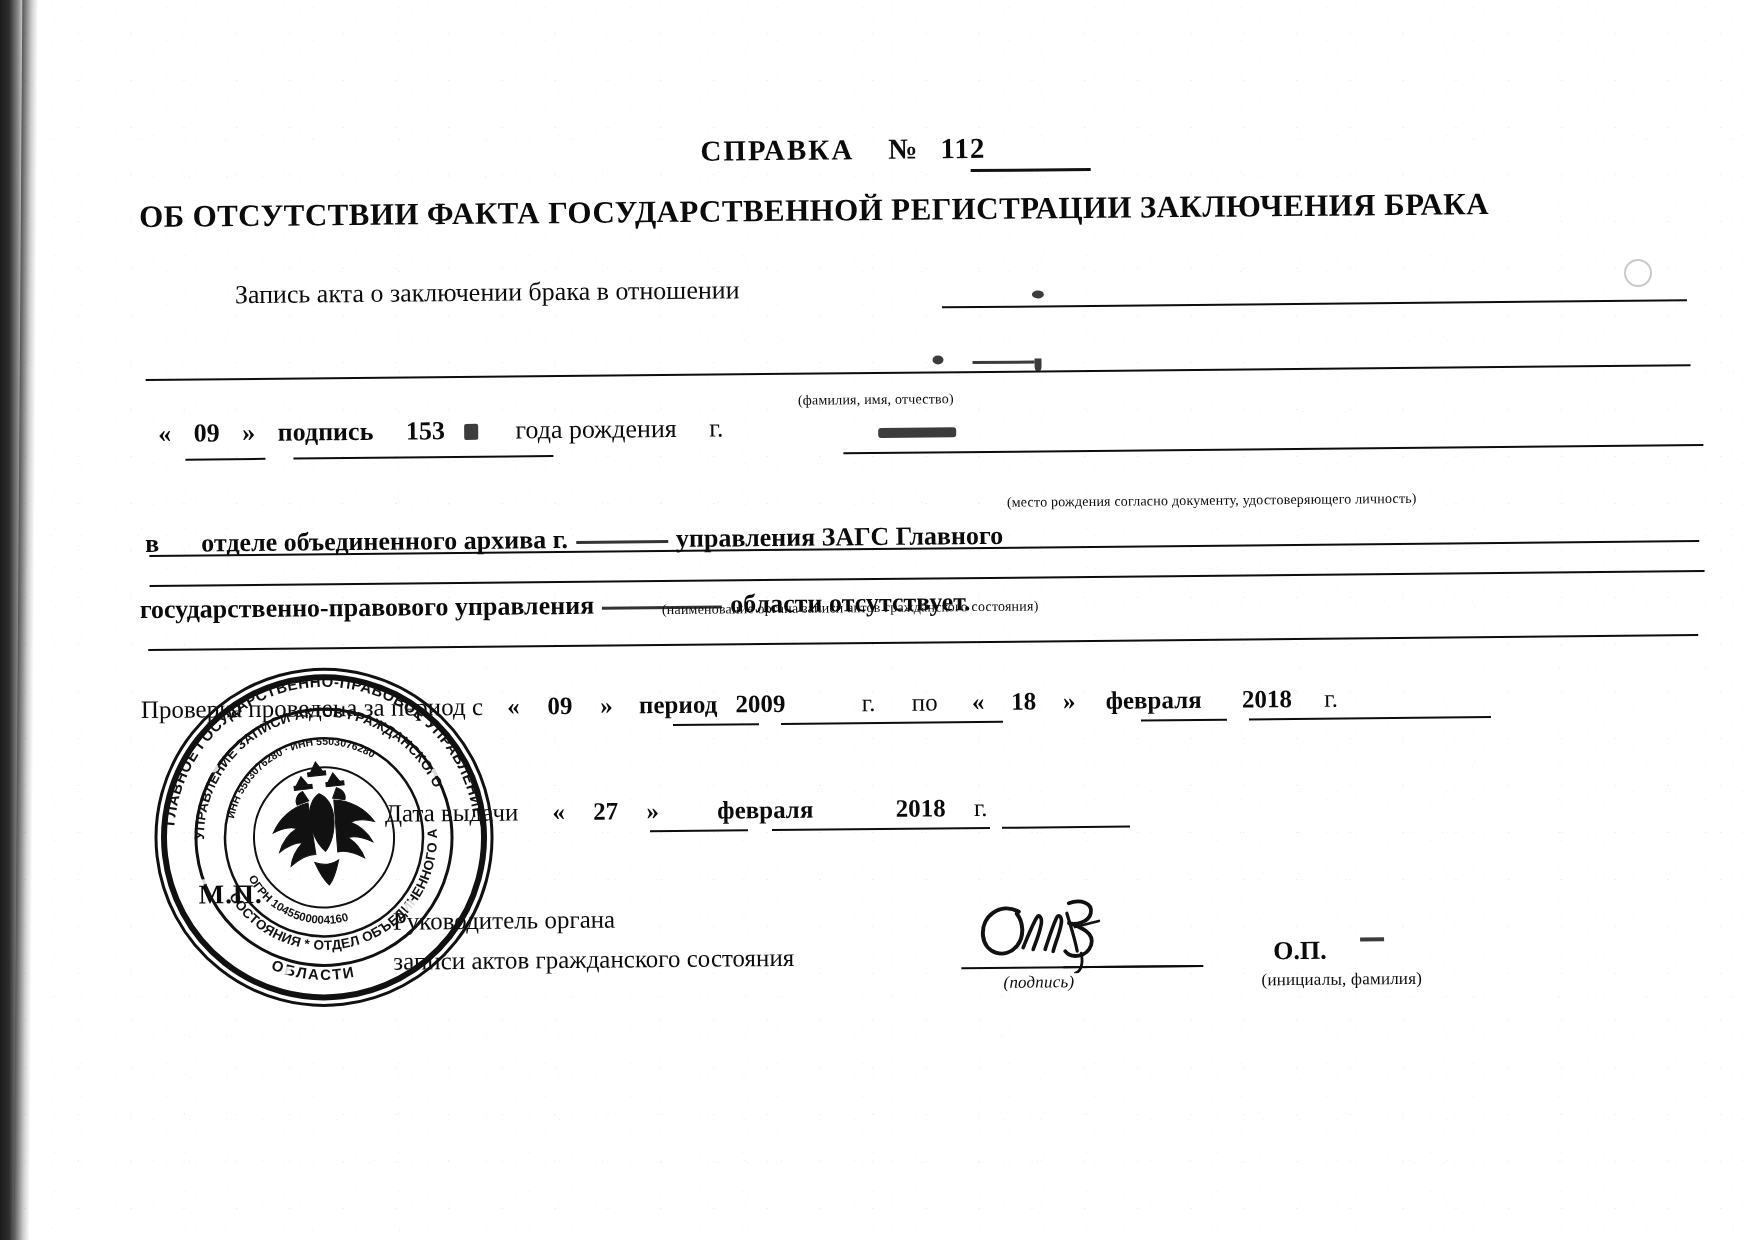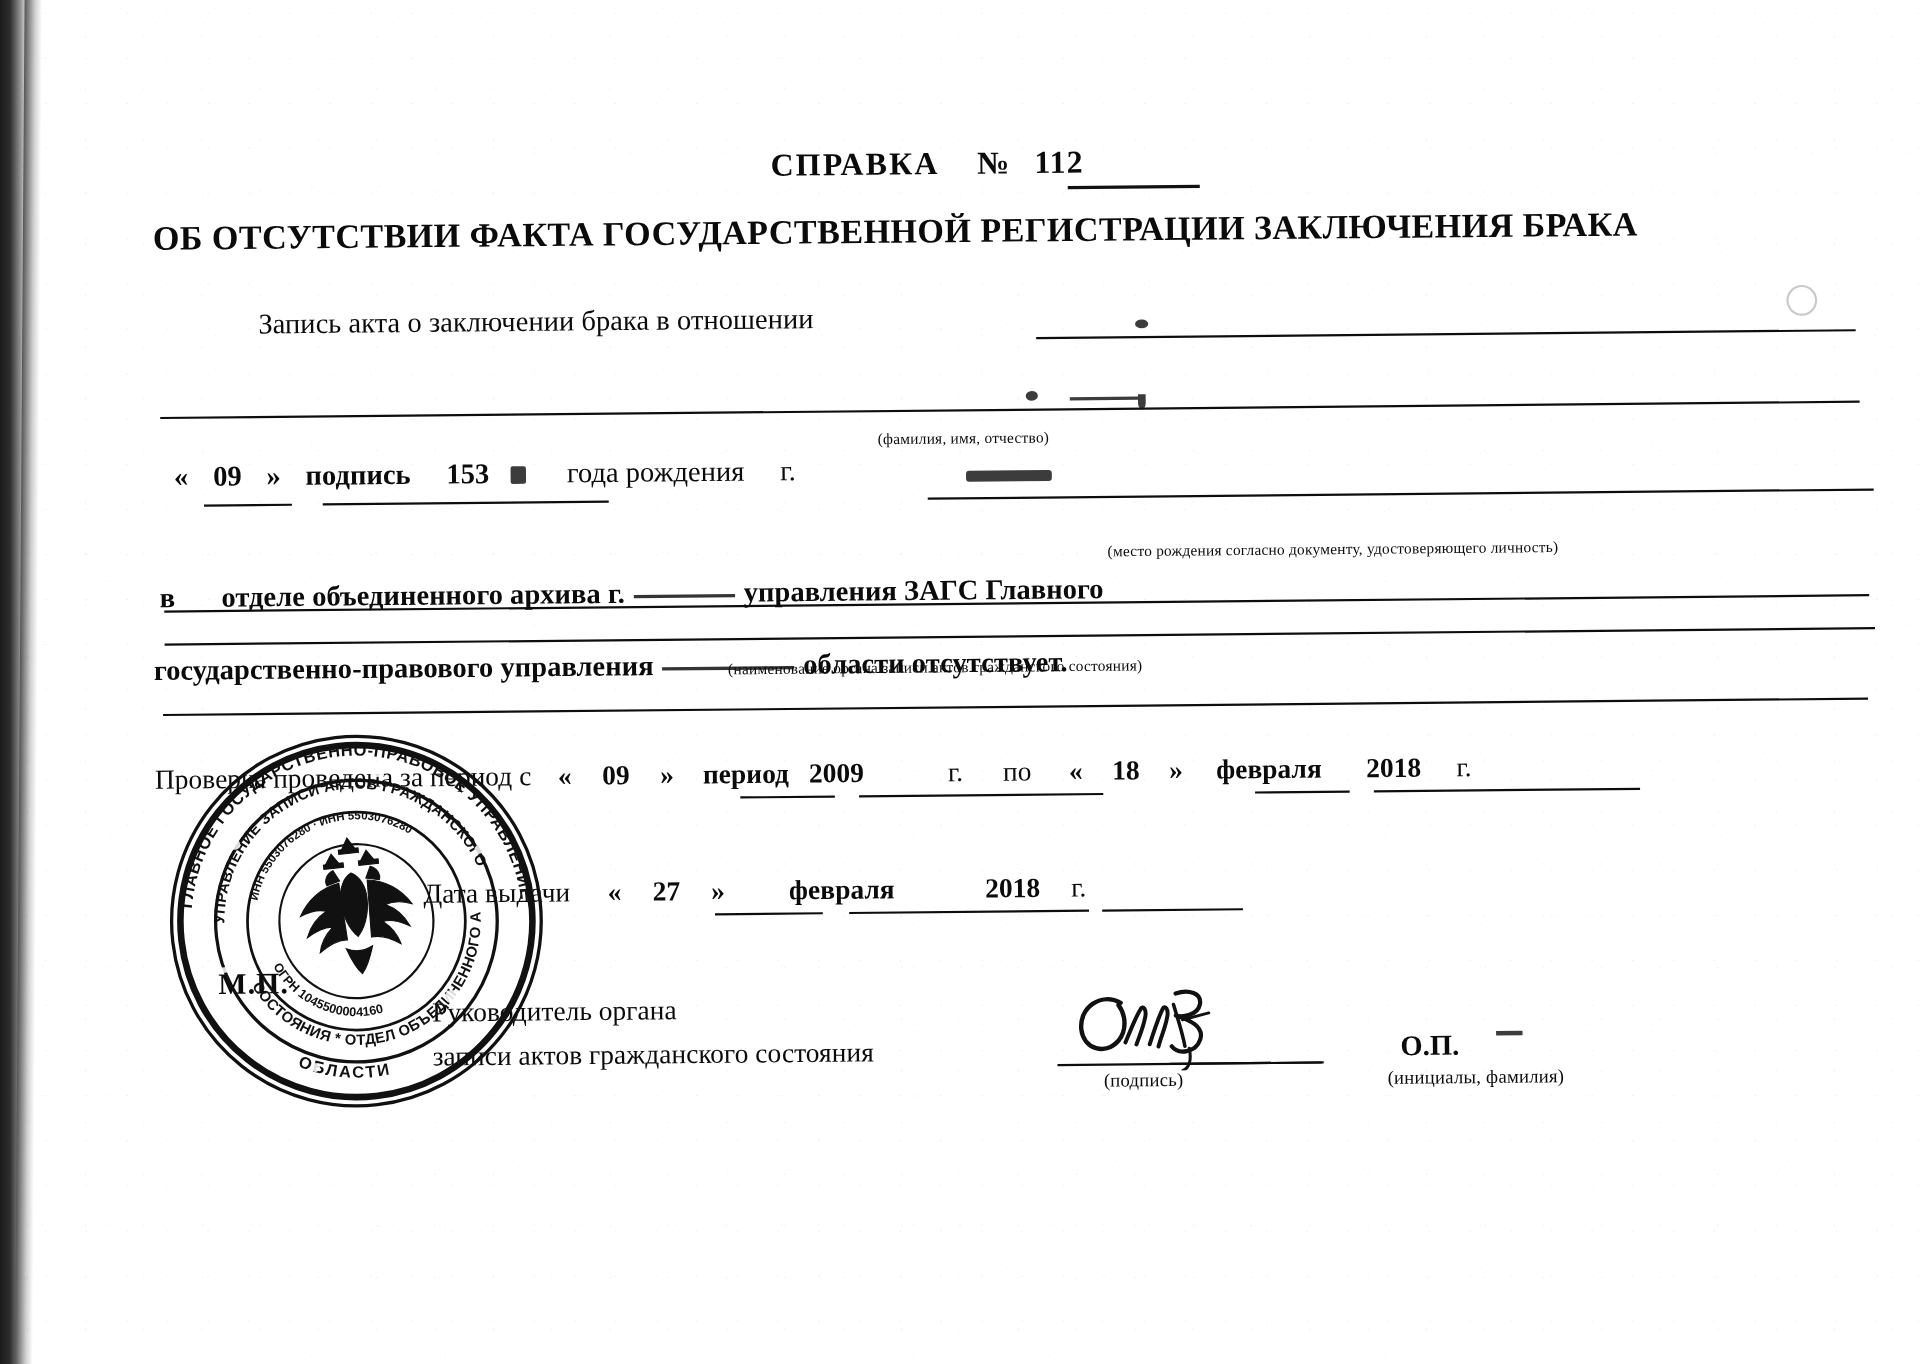--- a/index.html
+++ b/index.html
@@ -245,21 +245,21 @@
     <div class="rule" style="left:770px; top:828px; width:218px; height:2px;"></div>
     <div class="rule" style="left:1000px; top:828px; width:128px; height:2px;"></div>
 
     <div class="abs mp">М.П.</div>
     <div class="abs sig-line1">Руководитель органа</div>
     <div class="abs sig-line2">записи актов гражданского состояния</div>
 
     <div class="rule" style="left:958px; top:968px; width:240px; height:2px;"></div>
     <div class="rule" style="left:1060px; top:968px; width:140px; height:2px;"></div>
 
-    <div class="abs caption" style="left:1000px; top:974px; font-size:17px;">(подпись)</div>
+    <div class="abs caption" style="left:1000px; top:974px; font-size:17px;font-style:italic;">(подпись)</div>
 
     <div class="abs sig-initials">О.П.</div>
     <div class="smudge" style="left:1357px; top:942px; width:24px; height:4px;"></div>
     <div class="abs caption" style="left:1258px; top:974px; font-size:17px;">(инициалы, фамилия)</div>
 
     <div class="signature">
       <svg viewBox="0 0 200 80" xmlns="http://www.w3.org/2000/svg">
         <g fill="none" stroke="#111" stroke-linecap="round" stroke-linejoin="round">
           <path d="M48 18 C30 8, 10 22, 12 42 C14 60, 34 66, 46 52 C54 42, 52 28, 46 20" stroke-width="4"></path>
           <path d="M52 54 C58 40, 62 30, 66 24 C68 20, 72 24, 70 32 C68 42, 64 50, 62 56" stroke-width="3.6"></path>

